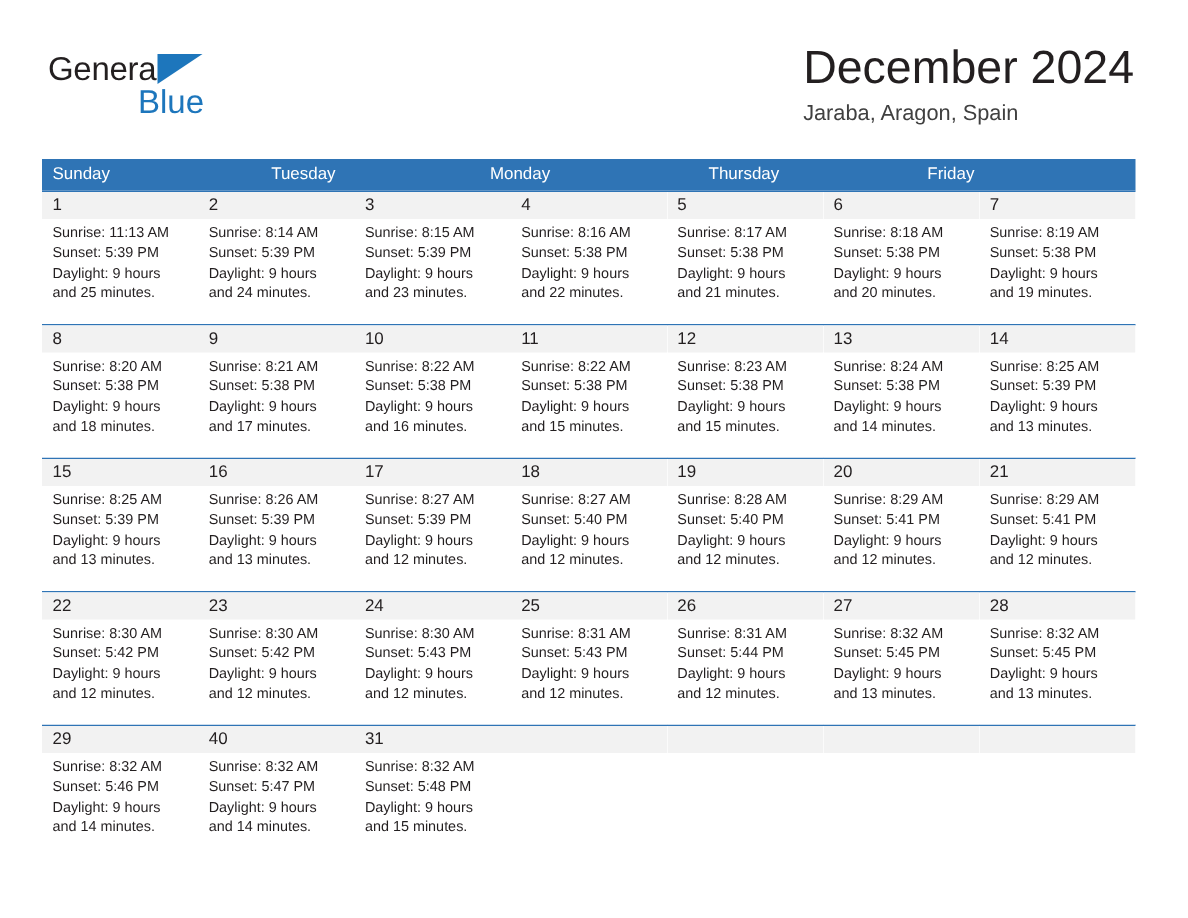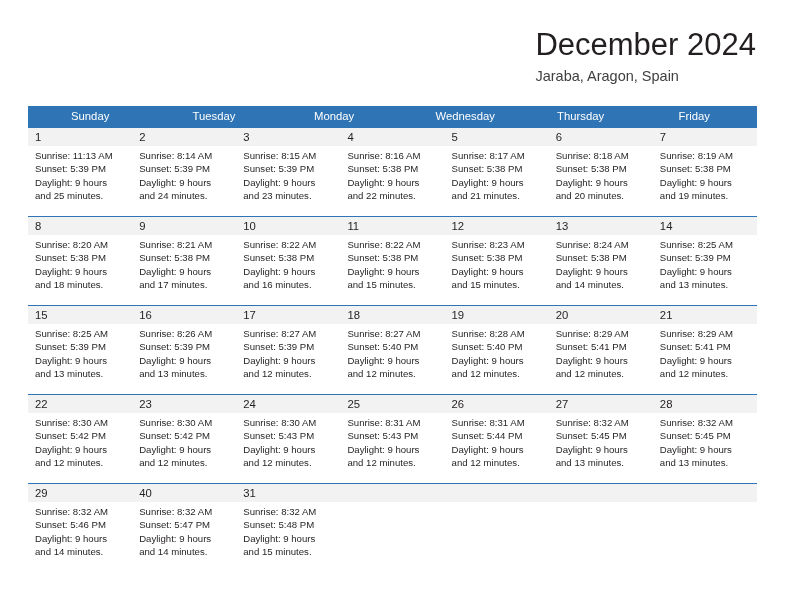--- a/index.html
+++ b/index.html
@@ -103,21 +103,20 @@
   }
   .dow-cell {
     flex: 1 1 0;
     color: #ffffff;
     font-size: 11.3px;
     line-height: 21px;
     padding-left: 7px;
     box-sizing: border-box;
     white-space: nowrap;
     overflow: hidden;
-    margin-left: 36px;
   }
 
   .week-row {
     display: flex;
     border-top: 1.4px solid #2f74b5;
     height: 89px;
     box-sizing: border-box;
   }
   .day-cell {
     flex: 1 1 0;
@@ -148,34 +147,38 @@
     white-space: nowrap;
   }
 </style>
 </head>
 <body>
 
 <div class="page">
 
   <div class="header">
 
+    <div class="logo">
+      <span class="logo-general">General</span>
+      <span class="logo-triangle"></span>
+      <span class="logo-blue">Blue</span>
+    </div>
 
     <div class="title-block">
       <div class="cal-title">December 2024</div>
       <div class="cal-subtitle">Jaraba, Aragon, Spain</div>
     </div>
 
   </div>
 
   <div class="calendar">
     <div class="dow-row" id="dow-row">
         <div class="dow-cell">Sunday</div>
         <div class="dow-cell">Tuesday</div>
         <div class="dow-cell">Monday</div>
-        <div class="dow-cell">Wednesday</div>
         <div class="dow-cell">Thursday</div>
         <div class="dow-cell">Friday</div>
       </div>
     <div id="weeks-container">
         <div class="week-row">
           <div class="day-cell">
             <div class="day-num">1</div>
             <div class="day-info">
               <div>Sunrise: 11:13 AM</div>
               <div>Sunset: 5:39 PM</div>

